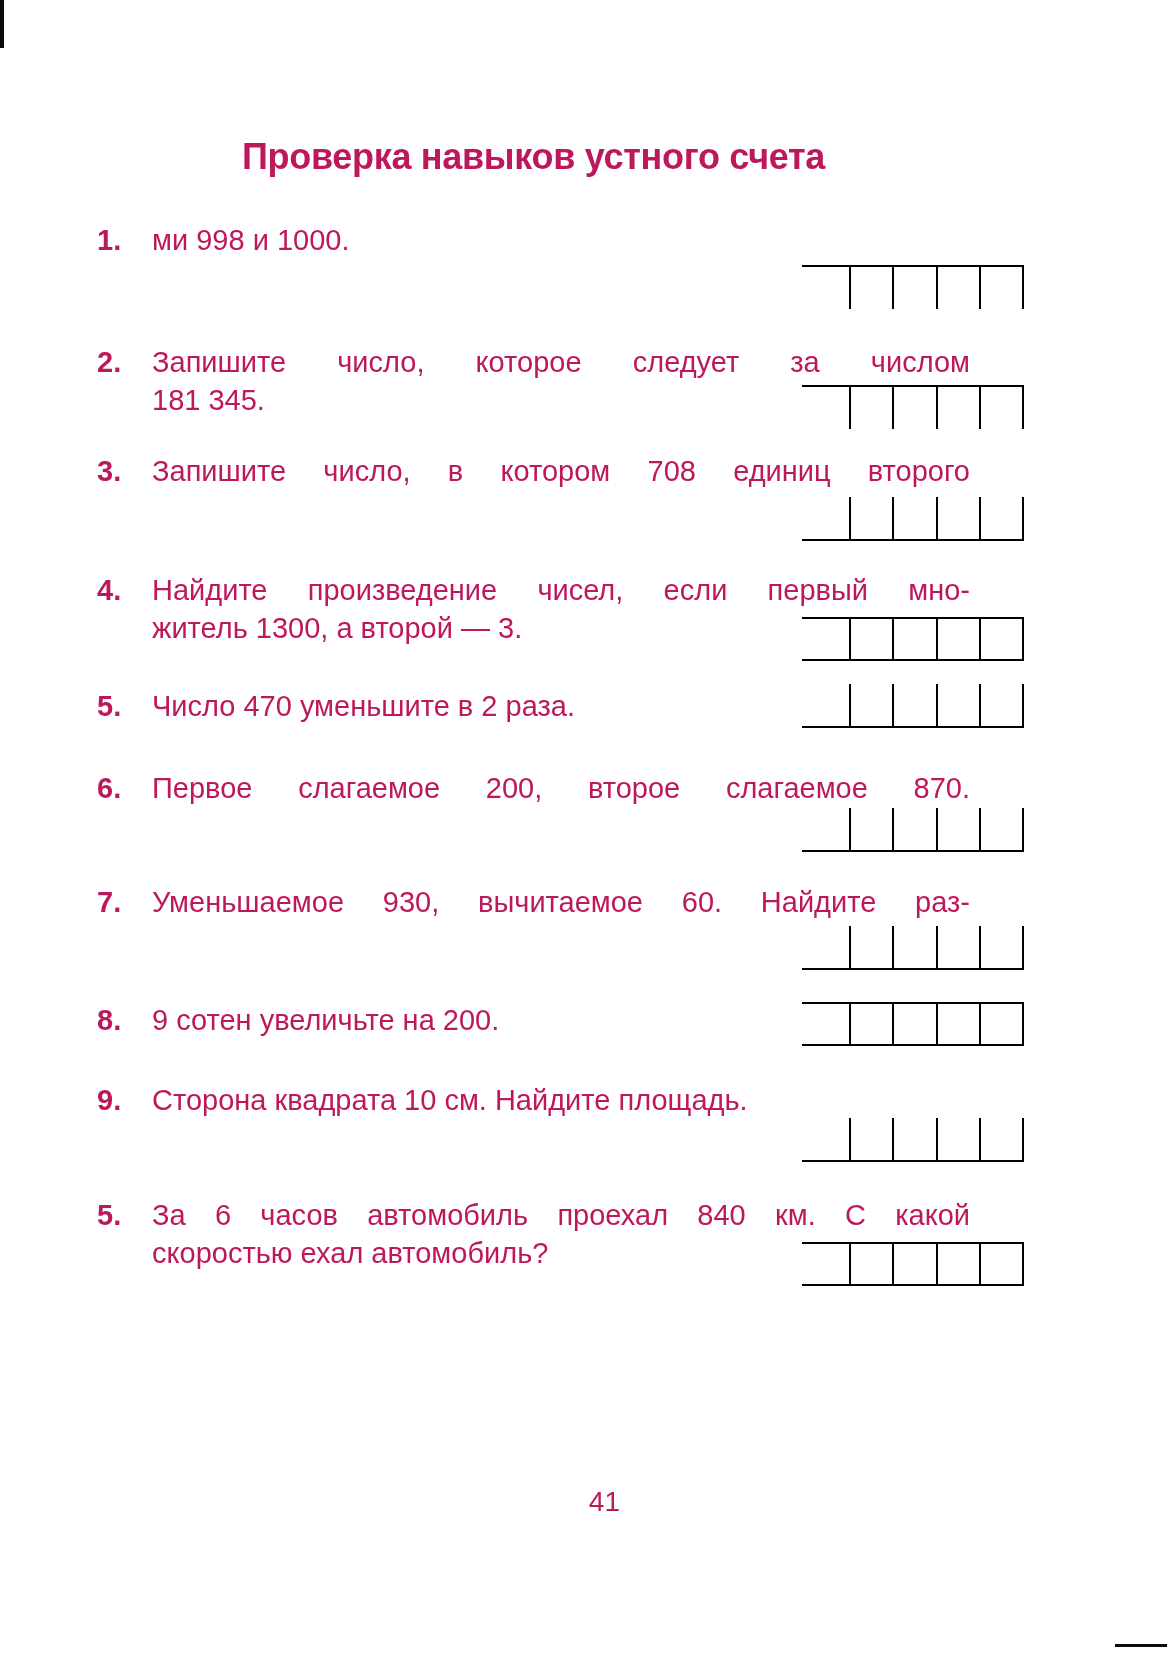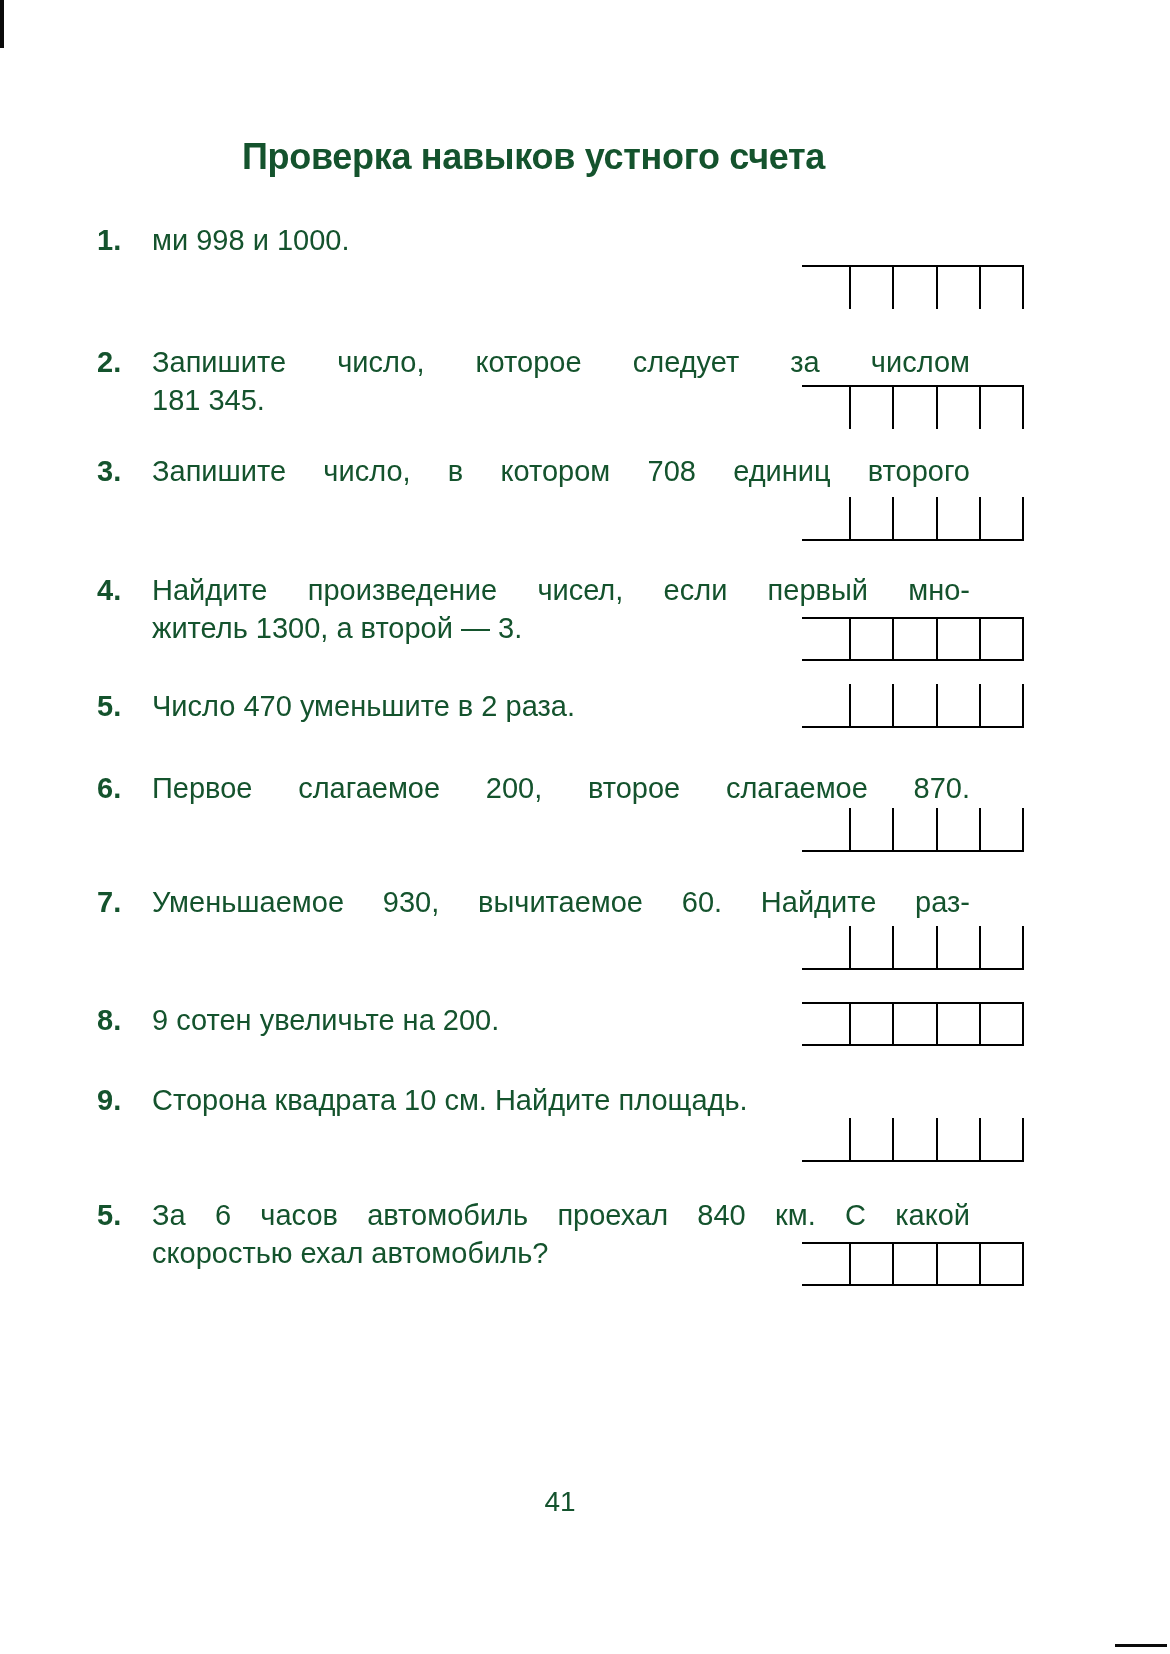--- a/index.html
+++ b/index.html
@@ -1,20 +1,20 @@
 <!DOCTYPE html>
 <html><head>
 <meta charset="utf-8">
 <style>
   html,body{margin:0;padding:0;background:#fff;}
   .page{
     position:relative;
     width:1170px;height:1654px;
     background:#fff;
-    color:#14532d;
+    color:#be185d;
     font-family:"Liberation Sans",sans-serif;
     overflow:hidden;
   }
   .title{
     position:absolute;left:97px;top:136px;width:873px;
     text-align:center;
     font-size:36px;font-weight:bold;letter-spacing:-0.3px;
     white-space:nowrap;
   }
   .q{position:absolute;left:97px;width:873px;}
@@ -32,21 +32,21 @@
   .abox{
     position:absolute;width:222px;height:44px;
     box-sizing:border-box;
   }
   .abox.t{border-top:2px solid #000;}
   .abox.b{border-bottom:2px solid #000;}
   .abox .v{position:absolute;top:0;bottom:0;width:2px;background:#000;}
   .v1{left:47px}.v2{left:90px}.v3{left:134px}.v4{left:177px}.v5{left:220px}
   .pagenum{
     position:absolute;left:500px;top:1486px;width:120px;
-    text-align:center;font-size:28px;
+    text-align:right;font-size:28px;
   }
   .mark-bar{position:absolute;left:0;top:0;width:4px;height:48px;background:#0a0a0a;}
   .mark-dash{position:absolute;left:1115px;top:1644px;width:52px;height:3px;background:#0a0a0a;}
 </style>
 </head>
 <body>
 
 <div class="page">
 
   <div class="mark-bar"></div>

